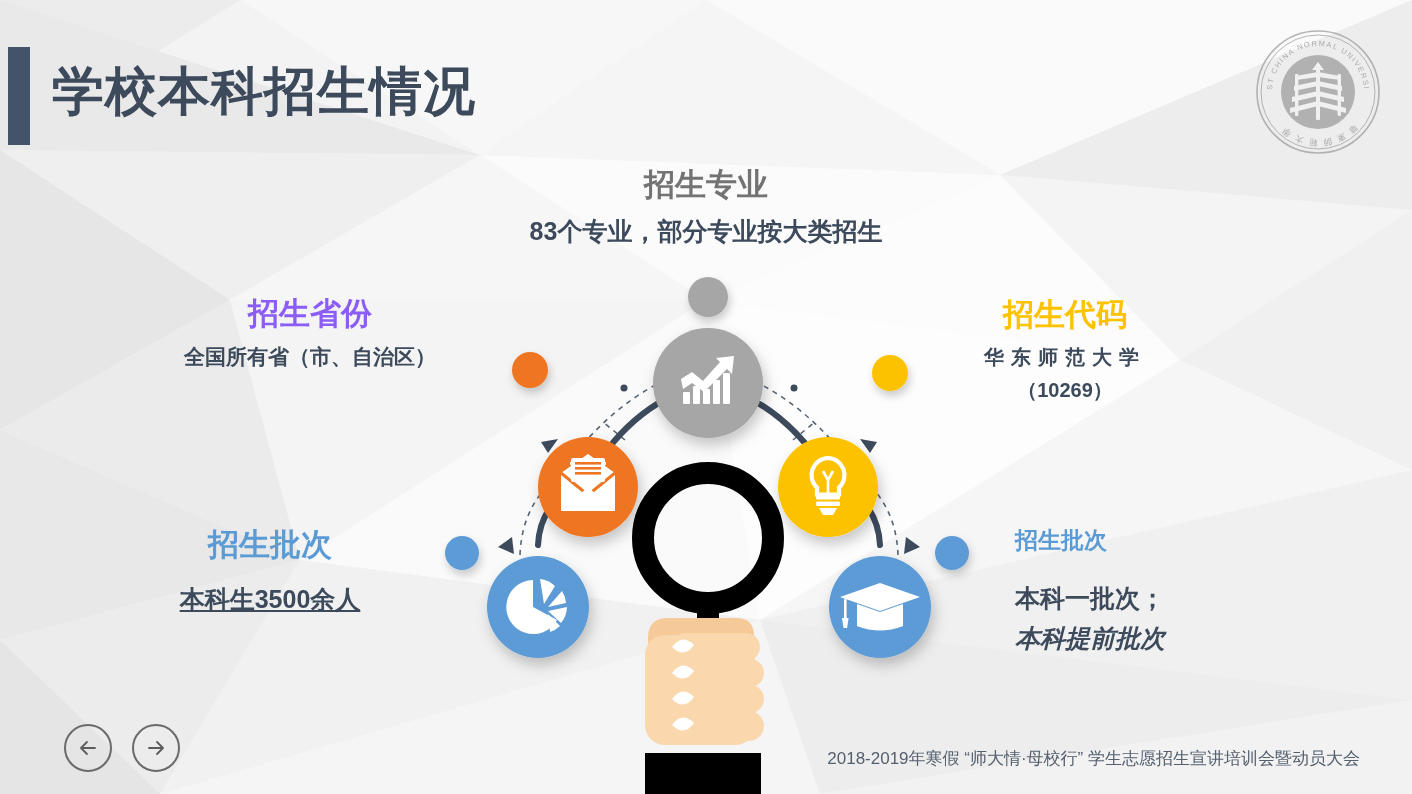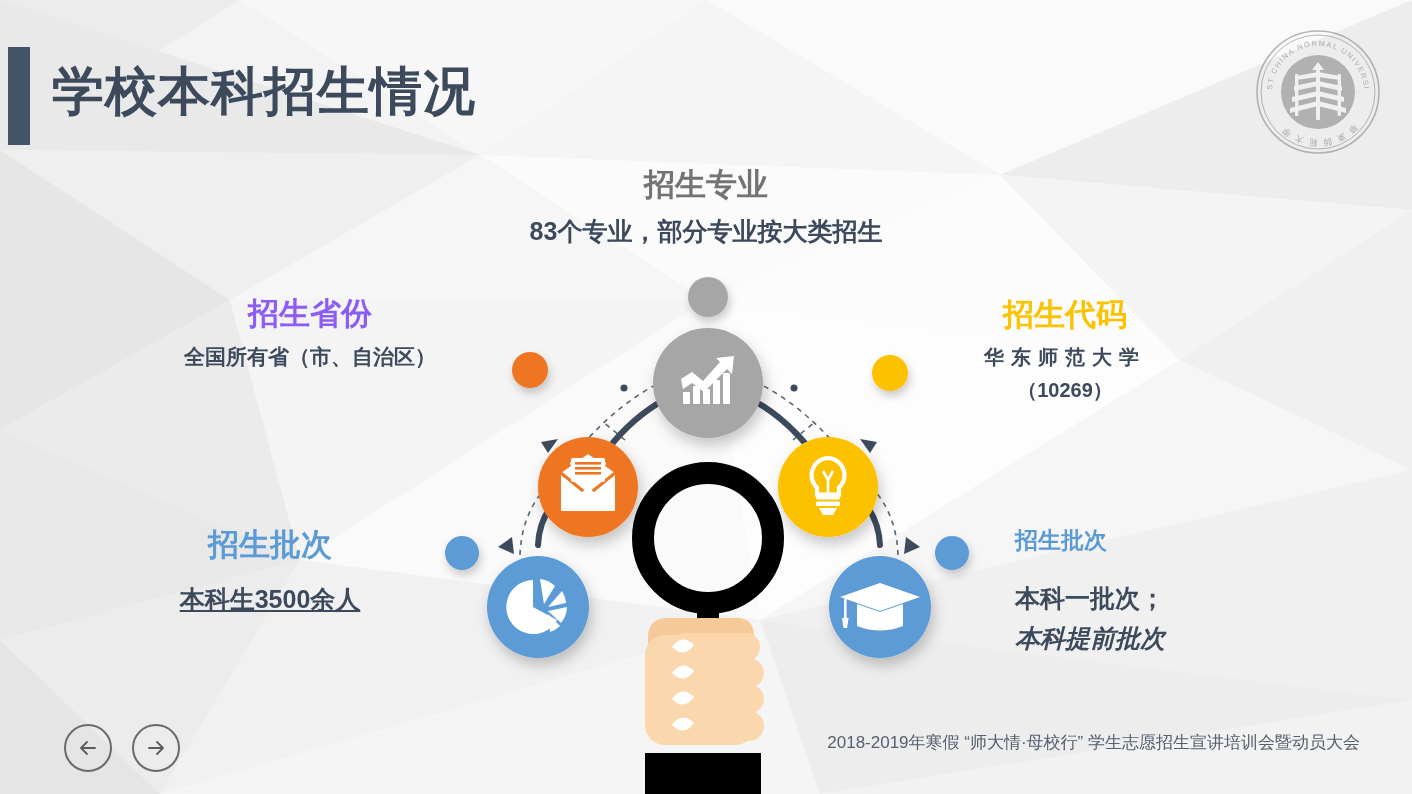--- a/index.html
+++ b/index.html
@@ -118,21 +118,21 @@
     top: 255px;
     width: 580px;
     height: 540px;
     z-index: 5;
   }
 
   
   .footer-note {
     position: absolute;
     right: 52px;
-    bottom: 40px;
+    bottom: 24px;
     font-size: 17px;
     color: #55606e;
     white-space: nowrap;
     z-index: 7;
   }
 
   
   .nav-arrows {
     position: absolute;
     left: 64px;

